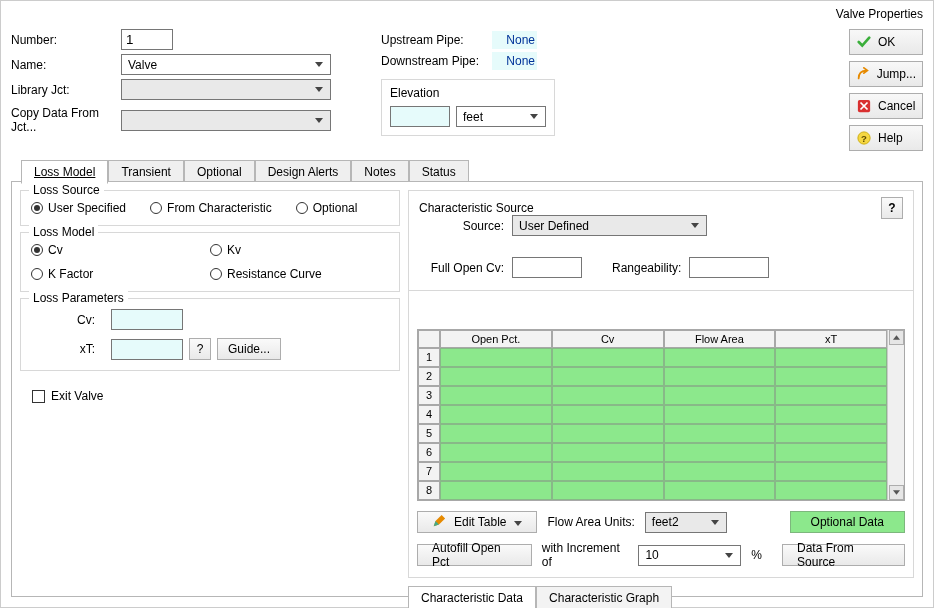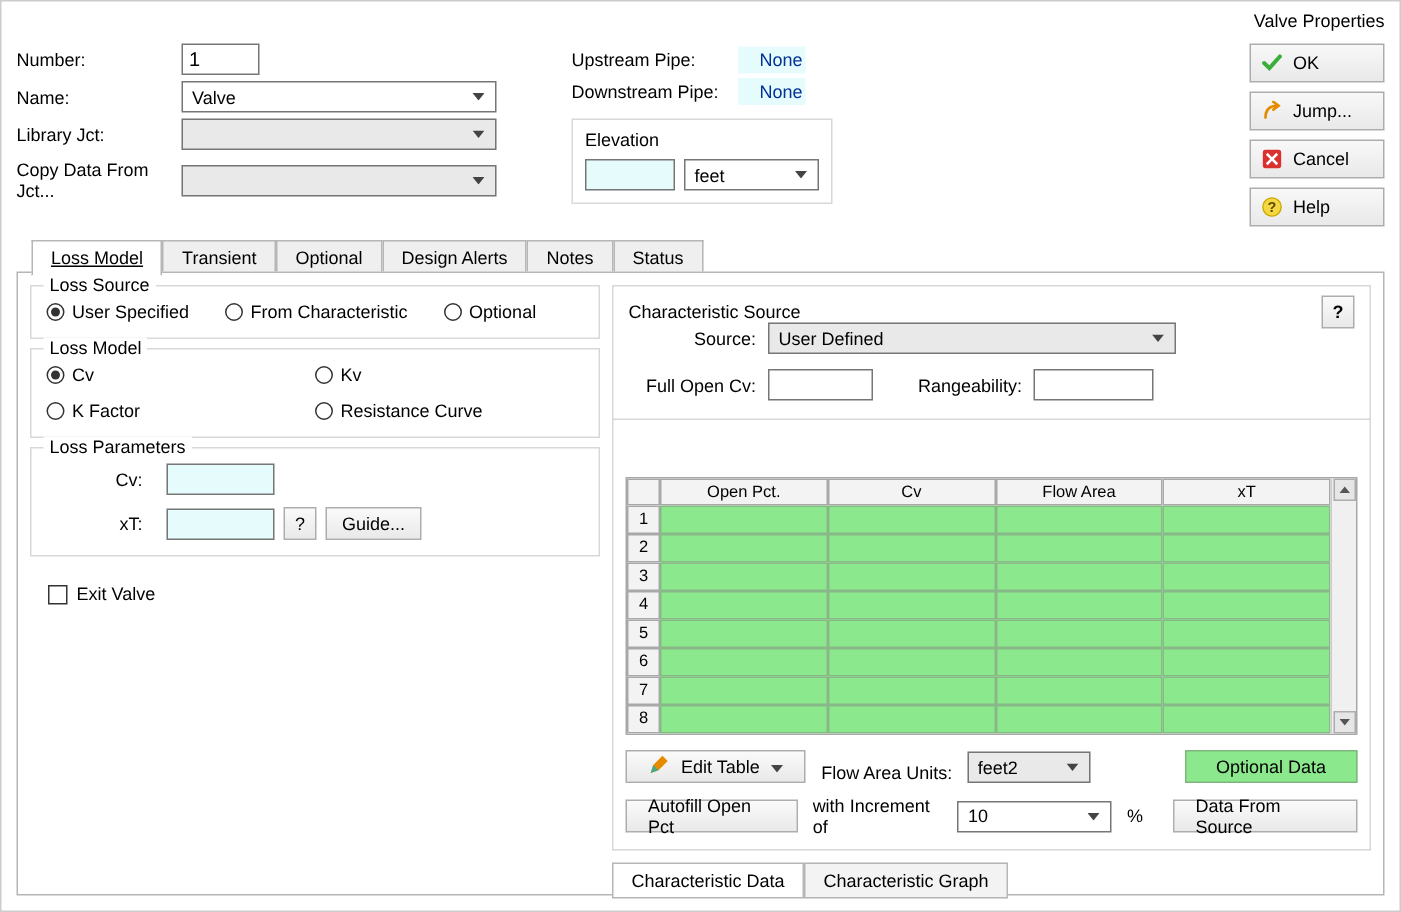--- a/index.html
+++ b/index.html
@@ -57,21 +57,21 @@
     padding: 2px 2px;
   }
   .elev-group {
     border: 1px solid #D8D8D8; padding: 6px 8px 8px 8px; margin-top: 2px;
   }
   .elev-group .gtitle { margin: -14px 0 6px -3px; background: #fff; display: inline-block; padding: 0 3px; }
   .elev-row { display: flex; gap: 6px; align-items: center; }
   .elev-row .txt-input-cyan { width: 60px; }
   .elev-row .combo { width: 90px; }
   
-  .btn-col { position: absolute; right: 0px; top: 0px; width: 90px; display: flex; flex-direction: column; gap: 6px; }
+  .btn-col { position: absolute; right: 0px; top: 0px; width: 74px; display: flex; flex-direction: column; gap: 6px; }
   .side-btn {
     height: 26px; border: 1px solid #ADADAD; background: linear-gradient(#f8f8f8,#e9e9e9);
     display: flex; align-items: center; padding: 0 6px; gap: 6px; cursor: default;
   }
   .side-btn .icon { width: 16px; height: 16px; display: inline-flex; align-items: center; justify-content: center; }
   
   .tabstrip { position: absolute; left: 10px; top: 130px; display: flex; }
   .tab {
     border: 1px solid #B6B6B6; border-bottom: none; background: #EFEFEF;
     padding: 4px 12px; position: relative; top: 1px; margin-right: 0;
@@ -116,23 +116,23 @@
   .square-btn {
     width: 22px; height: 22px; border: 1px solid #ADADAD; background: linear-gradient(#fafafa,#e9e9e9);
     display: inline-flex; align-items: center; justify-content: center;
   }
   .checkline { display: inline-flex; align-items: flex-end; gap: 6px; margin-top: 12px; margin-left: 12px; }
   .checkbox { width: 13px; height: 13px; border: 1px solid #333; background: #fff; }
   
   .char-src {
     border: 1px solid #D8D8D8; padding: 10px 10px 12px 10px; position: relative;
   }
-  .char-src .row { display: flex; align-items: center; gap: 8px; margin-bottom: 10px; }
+  .char-src .row { display: flex; align-items: center; gap: 8px; margin-bottom: 21px; }
   .char-src .row .lbl { width: 85px; text-align: right; }
-  .char-src .combo.wide { width: 272px; }
+  .char-src .combo.wide { width: 195px; }
   .char-src .txtf { width: 70px; height: 21px; border: 1px solid #767676; background: #fff; }
   .qmark {
     position: absolute; right: 10px; top: 6px;
     width: 22px; height: 22px; border: 1px solid #ADADAD; background: linear-gradient(#fafafa,#e9e9e9);
     display: inline-flex; align-items: center; justify-content: center; font-weight: bold;
   }
   
   .tablewrap {
     border: 1px solid #D8D8D8; padding: 8px; margin-top: 30px;
   }
@@ -154,21 +154,21 @@
   }
   .datatable .dcell {
     flex: 1; border: 1px solid #88B888; background: #8CE88C; min-width: 0;
   }
   .datatable .vscroll {
     width: 17px; background: #F0F0F0; border-left: 1px solid #cacaca;
     display: flex; flex-direction: column; justify-content: space-between; align-items: center;
   }
   .vscroll .sbtn { width: 15px; height: 15px; border: 1px solid #ADADAD; background: #E6E6E6; display: flex; align-items: center; justify-content: center; }
   .vscroll svg { width: 7px; height: 5px; }
-  .table-ctrl { display: flex; align-items: flex-end; gap: 10px; margin-top: 10px; flex-wrap: wrap; }
+  .table-ctrl { display: flex; align-items: center; gap: 10px; margin-top: 10px; flex-wrap: wrap; }
   .table-ctrl .spacer { flex: 1; }
   .wide-btn {
     height: 22px; border: 1px solid #ADADAD; background: linear-gradient(#fafafa,#e9e9e9);
     padding: 0 14px; display: inline-flex; align-items: center; gap: 8px;
   }
   .green-btn {
     height: 22px; border: 1px solid #7DB77D; background: #8CE88C; padding: 0 20px;
     display: inline-flex; align-items: center;
   }
   .ctrl-row2 { display: flex; align-items: center; gap: 10px; margin-top: 8px; }

